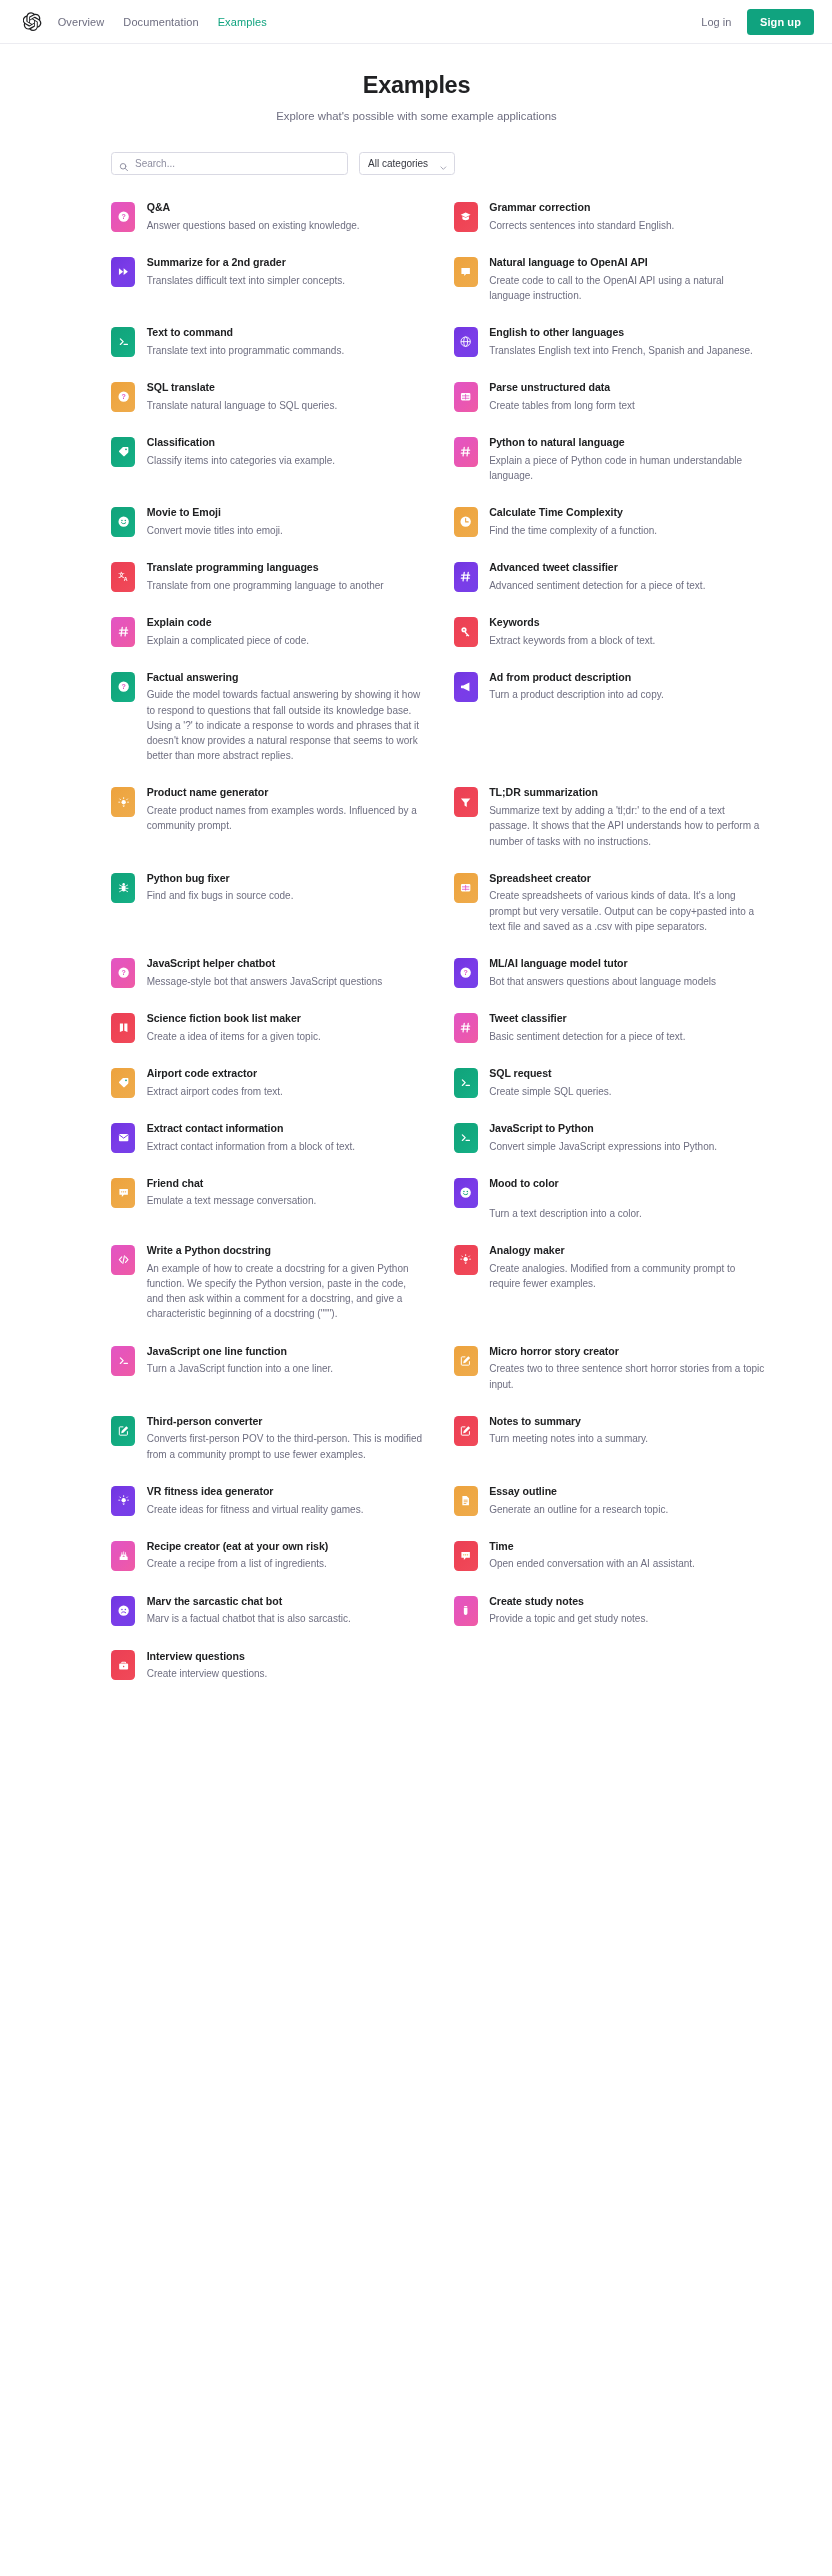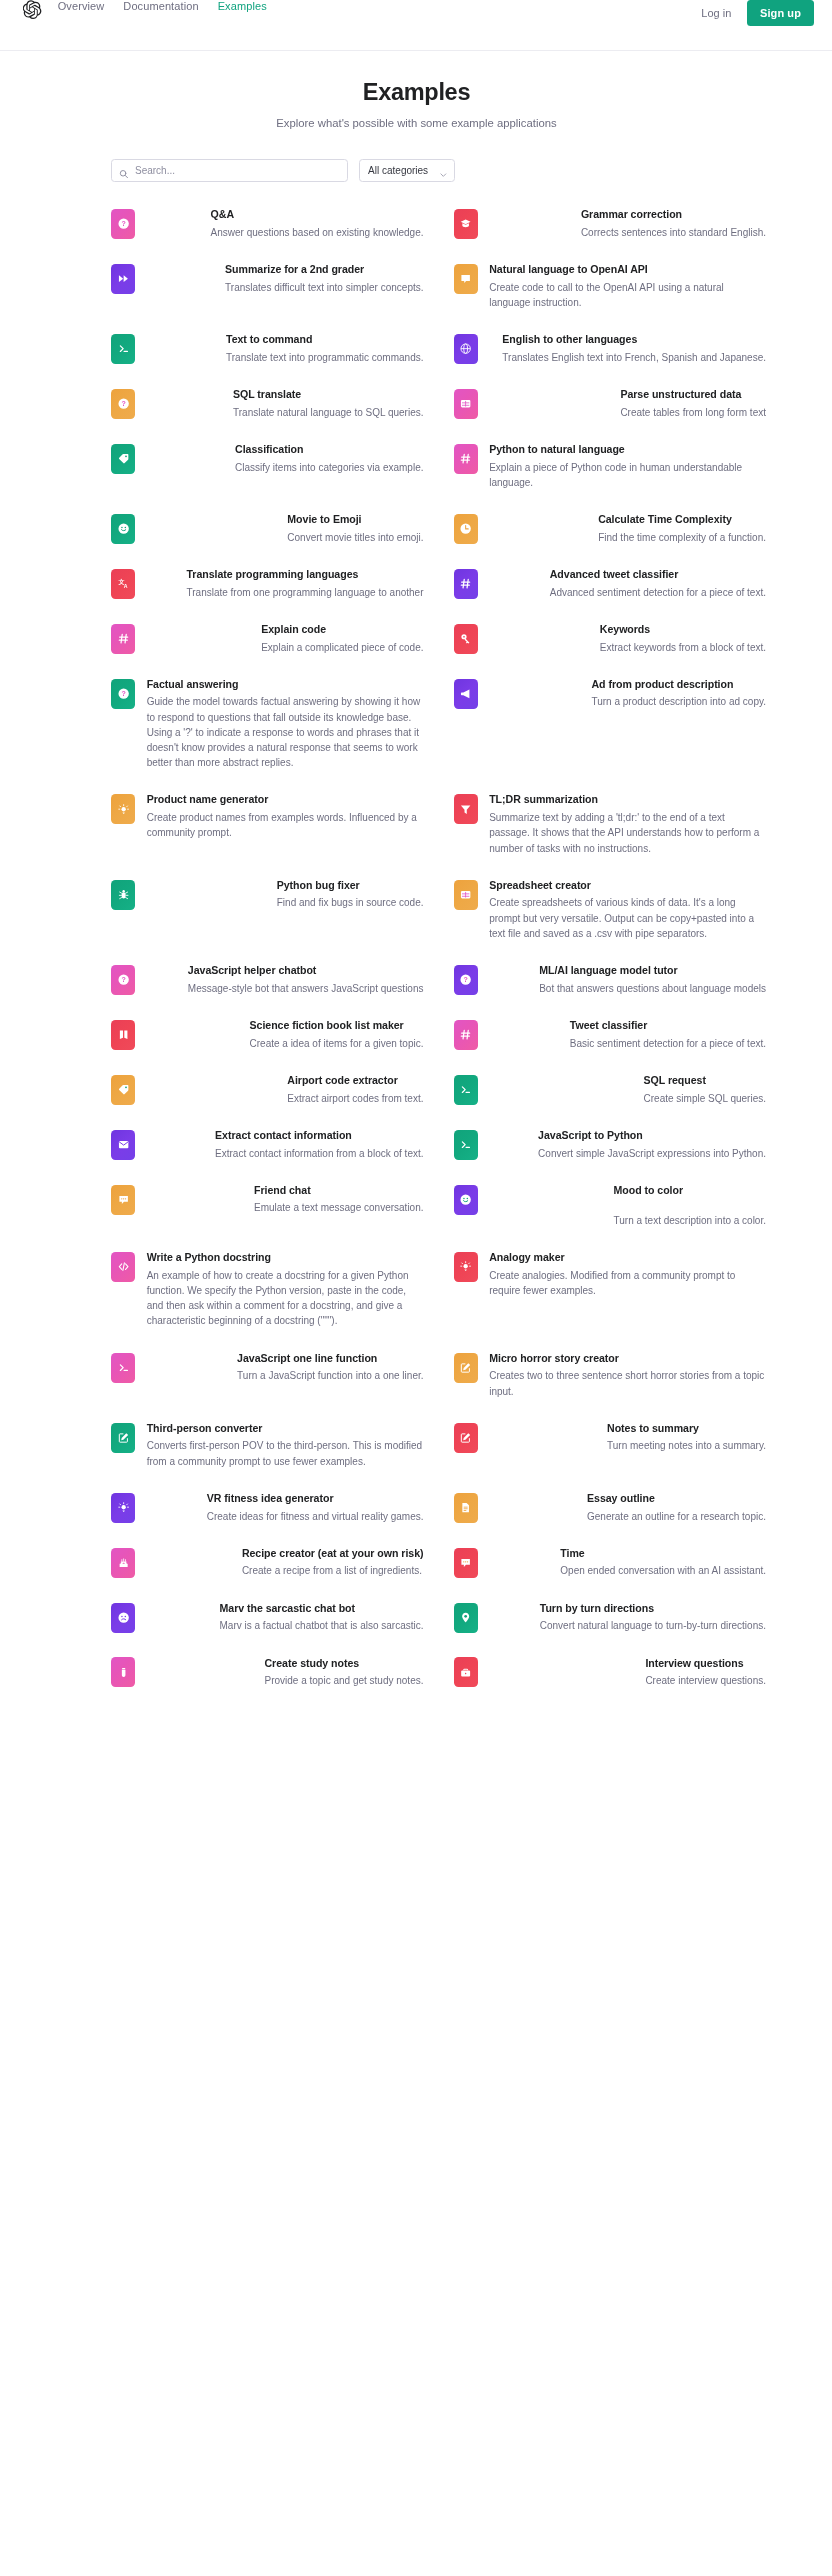--- a/index.html
+++ b/index.html
@@ -7,24 +7,24 @@
     width: 833px;
     background: #ffffff;
     font-family: "Liberation Sans", sans-serif;
     color: #202123;
     -webkit-font-smoothing: antialiased;
   }
   body { width: 833px; min-height: 2576px; position: relative; }
 
   
   .nav {
-    height: 51px;
+    height: 44px;
     border-bottom: 0.9px solid #ececf1;
     display: flex;
-    align-items: flex-start;
+    align-items: center;
     padding: 0 19px 0 23px;
     background: #fff;
   }
   .logo {
     width: 19px; height: 19px;
     margin-right: 15.7px;
     flex: 0 0 auto;
     display: flex; align-items: center; justify-content: center;
   }
   .nav-links { display: flex; align-items: center; gap: 19px; }
@@ -135,21 +135,20 @@
     column-gap: 30px;
   }
   .card {
     display: flex;
     gap: 11.3px;
     margin-bottom: 23px;
     text-decoration: none;
     color: inherit;
     align-items: flex-start;
     break-inside: avoid;
-    justify-content: space-between;
   }
   .card-icon {
     width: 24.4px;
     height: 30px;
     border-radius: 4.4px;
     flex: 0 0 auto;
     display: flex;
     align-items: center;
     justify-content: center;
     color: #fff;
@@ -799,32 +798,20 @@
           <circle cx="15.6" cy="9.6" r="1.6" fill="#7b3ce8"></circle>
           <path d="M7.4 16.6a5.6 5.6 0 0 1 9.2 0" stroke="#7b3ce8" stroke-width="2.1" fill="none" stroke-linecap="round"></path>
         </svg>
       </span>
       <span class="card-body">
         <span class="card-title" style="display: block;">Marv the sarcastic chat bot</span>
         <span class="card-desc" style="display: block;">Marv is a factual chatbot that is also sarcastic.</span>
       </span>
     </a>
     <a class="card" href="#">
-      <span class="card-icon g-green">
-        <svg viewBox="0 0 24 24" fill="#fff">
-          <path d="M12 1.8c-4.2 0-7.5 3.3-7.5 7.4 0 5.6 7.5 13 7.5 13s7.5-7.4 7.5-13c0-4.1-3.3-7.4-7.5-7.4Z"></path>
-          <circle cx="12" cy="9.2" r="2.9" fill="#11a37b"></circle>
-        </svg>
-      </span>
-      <span class="card-body">
-        <span class="card-title" style="display: block;">Turn by turn directions</span>
-        <span class="card-desc" style="display: block;">Convert natural language to turn-by-turn directions.</span>
-      </span>
-    </a>
-    <a class="card" href="#">
       <span class="card-icon g-pink">
         <svg viewBox="0 0 24 24" fill="#fff">
           <rect x="8.6" y="2" width="6.8" height="2.8" rx="1.2"></rect>
           <path d="M8.2 6h7.6v11.6a3.8 3.8 0 0 1-3.8 3.8 3.8 3.8 0 0 1-3.8-3.8V6Z"></path>
         </svg>
       </span>
       <span class="card-body">
         <span class="card-title" style="display: block;">Create study notes</span>
         <span class="card-desc" style="display: block;">Provide a topic and get study notes.</span>
       </span>

